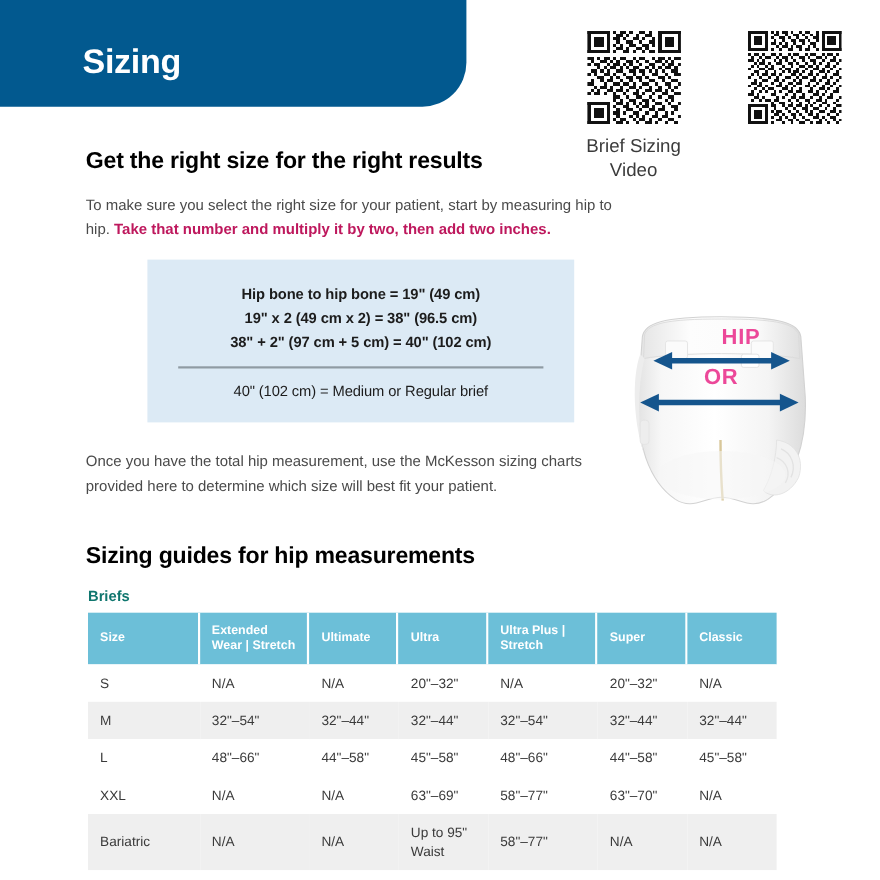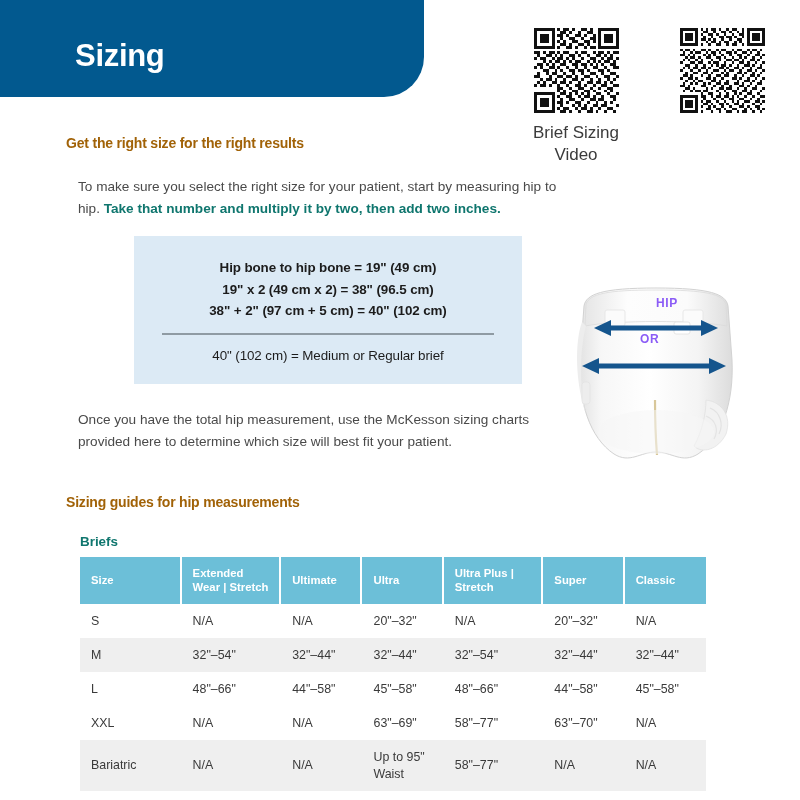--- a/index.html
+++ b/index.html
@@ -63,41 +63,41 @@
     margin-top: 9px;
     font-size: 17px;
     color: #3b3b3b;
     text-align: center;
     line-height: 1.3;
   }
 
   
   .sec-heading {
     position: absolute;
-    left: 66px;
-    font-size: 14px;
+    left: 78px;
+    font-size: 21px;
     font-weight: bold;
-    color: #a16207;
+    color: #000000;
     letter-spacing: -0.2px;
   }
   #heading-right-size { top: 135px; }
   #heading-sizing-guides { top: 494px; }
 
   
   .intro-para {
     position: absolute;
     left: 78px;
     top: 176px;
     width: 500px;
     font-size: 13.6px;
     line-height: 1.62;
     color: #4a4a4a;
   }
   .intro-para b {
-    color: #0f766e;
+    color: #be185d;
     font-weight: bold;
   }
 
   
   .calc-box {
     position: absolute;
     left: 122px;
     top: 236px;
     width: 388px;
     height: 148px;
@@ -143,23 +143,23 @@
     position: absolute;
     left: 556px;
     top: 282px;
     width: 200px;
     height: 196px;
   }
   .product-svg { display: block; width: 200px; height: 196px; }
 
   .measure-label {
     position: absolute;
-    font-size: 12px;
+    font-size: 20px;
     font-weight: bold;
-    color: #8b5cf6;
+    color: #ec4899;
     letter-spacing: 0.6px;
   }
   #label-hip { left: 100px; top: 14px; }
   #label-or  { left: 84px;  top: 50px; }
 
   
   .table-label {
     position: absolute;
     left: 80px;
     top: 534px;

